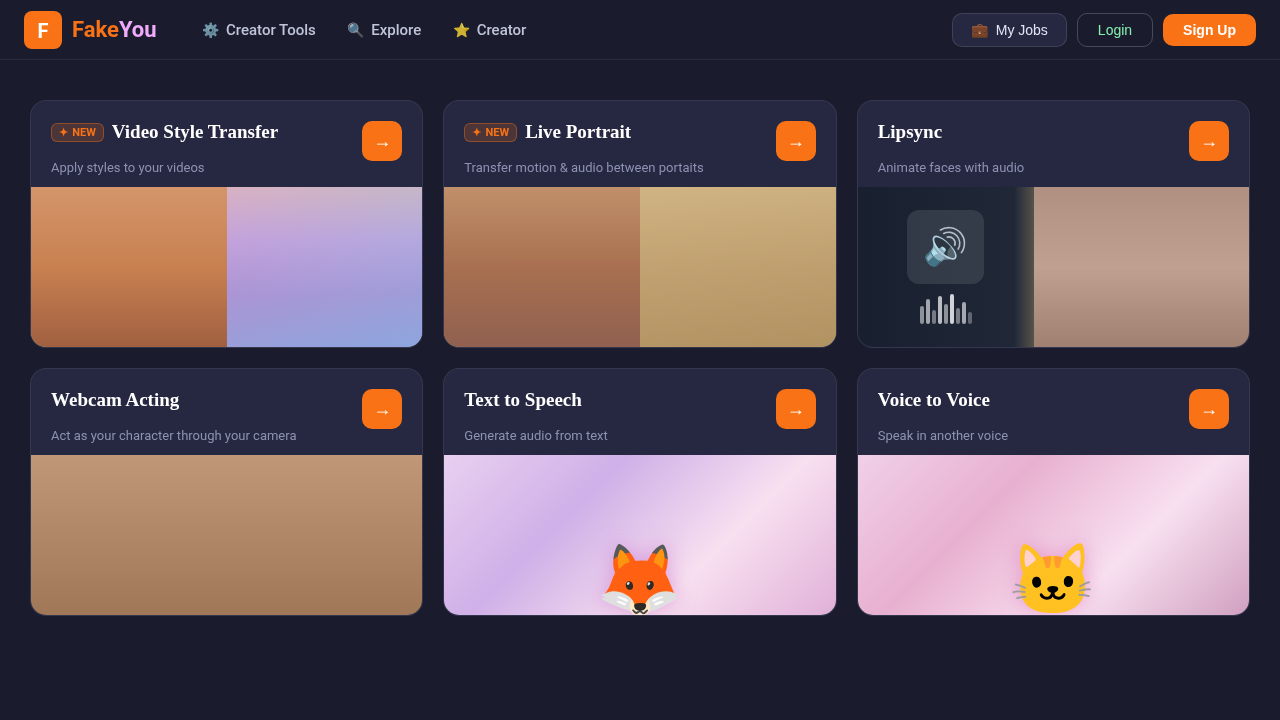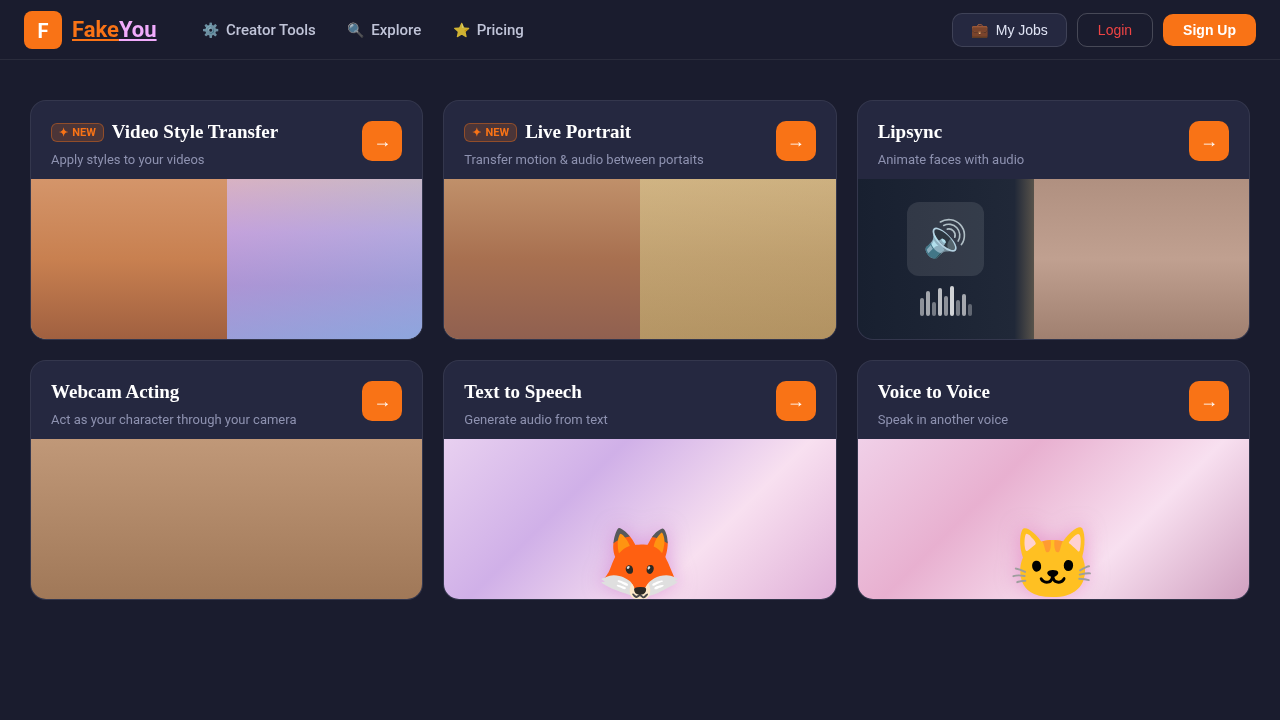--- a/index.html
+++ b/index.html
@@ -29,21 +29,21 @@
     }
     .logo-icon {
       width: 38px;
       height: 38px;
     }
     .logo-text {
       font-size: 22px;
       font-weight: 700;
       color: #fff;
     }
-    .logo-text span { color: #f97316; text-decoration: underline; }
+    .logo-text span { color: #f97316; }
     .nav-links {
       display: flex;
       align-items: center;
       gap: 4px;
       flex: 1;
     }
     .nav-link {
       display: flex;
       align-items: center;
       gap: 6px;
@@ -73,21 +73,21 @@
       color: #e0e4f4;
       font-size: 14px;
       font-weight: 500;
       cursor: pointer;
     }
     .btn-login {
       padding: 8px 20px;
       background: transparent;
       border: 1px solid rgba(255,255,255,0.2);
       border-radius: 10px;
-      color: #ef4444;
+      color: #86efac;
       font-size: 14px;
       font-weight: 500;
       cursor: pointer;
     }
     .btn-signup {
       padding: 8px 20px;
       background: #f97316;
       border: none;
       border-radius: 10px;
       color: #fff;
@@ -149,21 +149,21 @@
     }
     .card-title {
       font-size: 19px;
       font-weight: 700;
       color: #ffffff;
       font-family: Liberation Serif, serif;
     }
     .card-subtitle {
       font-size: 13px;
       color: #8e92b0;
-      margin-top: 4px;
+      margin-top: 12px;
       line-height: 1.4;
     }
     .card-arrow-btn {
       width: 40px;
       height: 40px;
       background: #f97316;
       border-radius: 10px;
       display: flex;
       align-items: center;
       justify-content: center;
@@ -250,21 +250,21 @@
     <a class="nav-link">
       <span class="nav-icon">⚙️</span>
       <span>Creator Tools</span>
     </a>
     <a class="nav-link">
       <span class="nav-icon">🔍</span>
       <span>Explore</span>
     </a>
     <a class="nav-link">
       <span class="nav-icon">⭐</span>
-      <span>Pricing</span>
+      <span>Creator</span>
     </a>
   </div>
 
   <div class="nav-right">
     <button class="btn-myjobs">
       <span>💼</span>
       <span>My Jobs</span>
     </button>
     <button class="btn-login">
       <span>Login</span>

